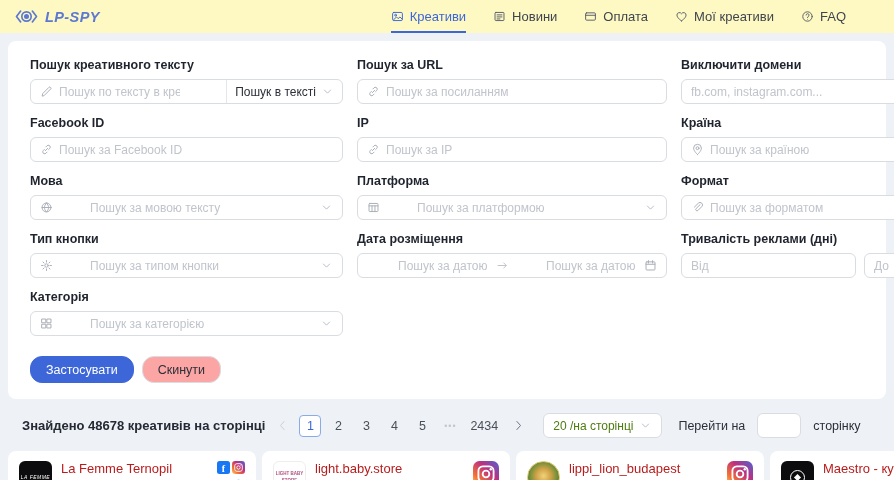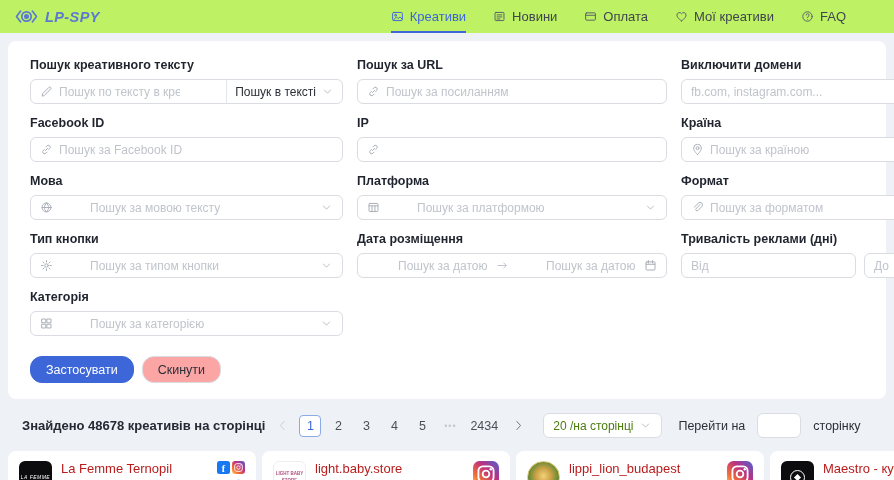--- a/index.html
+++ b/index.html
@@ -1,21 +1,21 @@
 <!DOCTYPE html>
 <html><head>
 <meta charset="utf-8">
 <style>
   * { margin:0; padding:0; box-sizing:border-box; }
   html,body { width:894px; height:480px; overflow:hidden; background:#eef1f6;
     font-family:"Liberation Sans","DejaVu Sans",sans-serif; color:#22262e; }
   svg { display:block; }
 
   
-  .hdr { height:33px; background:#bef264; display:flex; align-items:center; justify-content:space-between; padding:0 48px 0 14px; }
+  .hdr { height:33px; background:#fef9c3; display:flex; align-items:center; justify-content:space-between; padding:0 48px 0 14px; }
   .logo { display:flex; align-items:center; gap:6px; color:#5b78d2; }
   .logo .txt { font-size:14.5px; font-weight:bold; font-style:italic; letter-spacing:.4px; }
   .nav { display:flex; align-items:center; gap:27px; height:100%; }
   .nav-it { display:flex; align-items:center; gap:6px; font-size:13px; color:#3f454e; height:100%; cursor:pointer; border-bottom:2px solid transparent; padding-top:2px; }
   .nav-it .nicon { color:#5a616b; }
   .nav-it.active { color:#3d66d9; border-bottom-color:#3d66d9; font-weight:500; }
   .nav-it.active .nicon { color:#3d66d9; }
 
   
   .panel { background:#fff; border-radius:8px; margin:8px; padding:17px 12px 16px 22px; }
@@ -186,20 +186,21 @@
       </div>
     </div>
     <div class="field">
       <div class="flabel">IP</div>
       <div class="ibox">
         <span class="ficon">
             <svg width="13" height="13" viewBox="0 0 16 16" fill="none" stroke="currentColor" stroke-width="1.2" stroke-linecap="round" stroke-linejoin="round">
               <path d="M6.6 9.4l2.8-2.8M7.3 4.8l1.4-1.4a2.3 2.3 0 0 1 3.9 1.6 2.3 2.3 0 0 1-.6 1.7l-1.4 1.4M8.7 11.2l-1.4 1.4a2.3 2.3 0 0 1-3.9-1.6 2.3 2.3 0 0 1 .6-1.7l1.4-1.4"></path>
             </svg>
           </span>
+        <input placeholder="Пошук за IP" style="">
       </div>
     </div>
     <div class="field">
       <div class="flabel">Країна</div>
       <div class="ibox">
         <span class="ficon">
             <svg width="13" height="13" viewBox="0 0 16 16" fill="none" stroke="currentColor" stroke-width="1.2" stroke-linecap="round" stroke-linejoin="round">
               <path d="M8 14.2S3.2 9.9 3.2 6.4a4.8 4.8 0 1 1 9.6 0C12.8 9.9 8 14.2 8 14.2z"></path>
               <circle cx="8" cy="6.4" r="1.8"></circle>
             </svg>

